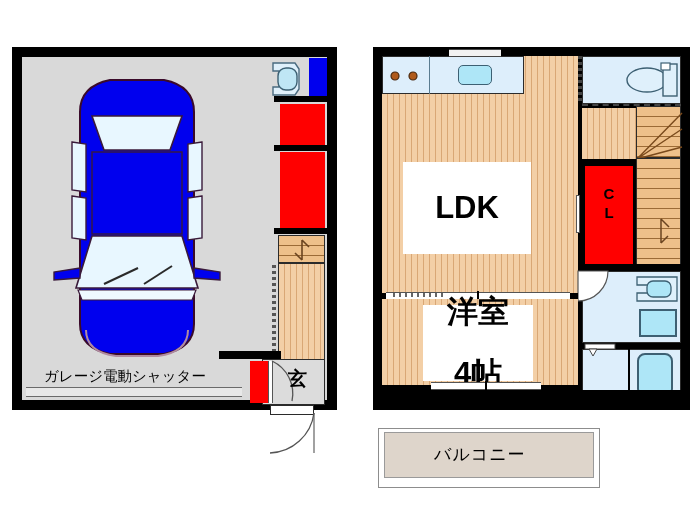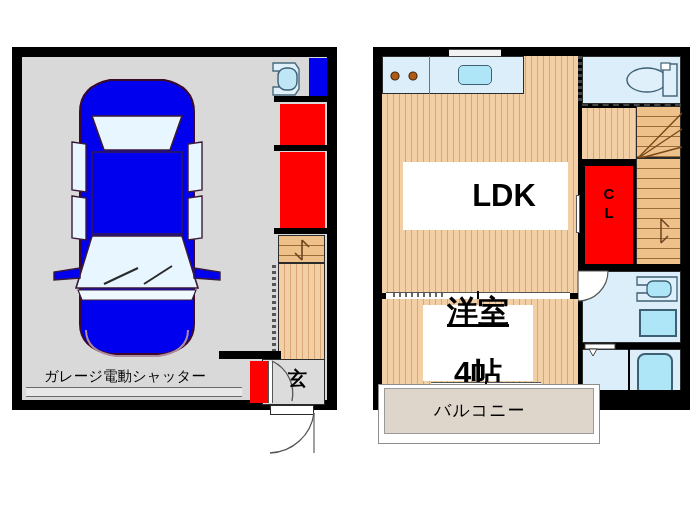--- a/index.html
+++ b/index.html
@@ -34,21 +34,21 @@
   .balcony{background:#ded5cb;}
   .entry-floor{background:#dcdcdc;}
   .white{background:#ffffff;}
 
   .thin{border:1px solid #2b2b2b;}
 
   
   .lbl{position:absolute;color:#000;line-height:1;white-space:nowrap;}
   .lbl-garage{font-size:14.5px;letter-spacing:0px;}
   .lbl-room{font-size:31px;font-weight:700;text-align:center;}
-  .lbl-room2{font-size:31px;font-weight:700;text-align:center;text-decoration:underline;}
+  .lbl-room2{font-size:31px;font-weight:700;text-align:center;}
   .lbl-cl{font-size:15px;font-weight:700;color:#000;text-align:center;line-height:1.25;}
   .lbl-gen{font-size:19px;font-weight:700;}
   .lbl-balcony{font-size:17px;letter-spacing:1px;}
 
   .roomname{position:absolute;background:#fff;display:flex;flex-direction:column;
             align-items:center;justify-content:center;}
 
   
   .slider{background:#ffffff;border-top:1px solid #555;border-bottom:1px solid #555;}
   .dashline{border-top:2px dashed #3a3a3a;}
@@ -166,21 +166,21 @@
       </svg>
     </div>
 
     <div class="abs" style="left:56px;top:9px;width:1px;height:38px;background:#5a7c90;"></div>
 
     <div class="abs tub" style="left:85px;top:18px;width:34px;height:20px;border:1.5px solid #3d6073;border-radius:5px;"></div>
 
     <div class="abs" style="left:76px;top:2px;width:52px;height:8px;
                 background:#f2f2f2;border-top:1.5px solid #444;border-bottom:1.5px solid #444;"></div>
 
-    <div class="roomname" style="left:30px;top:115px;width:128px;height:68px;padding-left:37px;">
+    <div class="roomname" style="left:30px;top:115px;width:128px;height:92px;">
       <div class="lbl-room" style="position:relative;">LDK</div>
     </div>
 
     <div class="abs" style="left:205px;top:9px;width:4px;height:48px;
                 background:repeating-linear-gradient(to bottom,#444 0 3px,transparent 3px 6px);"></div>
 
     <div class="abs water2 thin" style="left:209px;top:9px;width:99px;height:48px;"></div>
     <div class="abs" style="left:252px;top:12px;width:54px;height:42px;">
       <svg width="54" height="42" viewBox="0 0 54 42">
         <ellipse cx="22" cy="21" rx="20" ry="12" fill="#dff0fb" stroke="#3d6073" stroke-width="1.4"></ellipse>
@@ -256,19 +256,19 @@
       <div class="lbl-room2" style="position:relative;">洋室</div>
       <div class="lbl-room2" style="position:relative;margin-top:20px;">4帖</div>
     </div>
 
     <div class="abs slider" style="left:58px;top:335px;width:110px;height:8px;"></div>
     <div class="abs" style="left:112px;top:334px;width:2px;height:10px;background:#000;"></div>
 
     <div class="abs wall" style="left:0;top:343px;width:317px;height:20px;"></div>
   </div>
 
-  <div class="abs" style="left:378px;top:384px;width:222px;height:60px;">
+  <div class="abs" style="left:378px;top:428px;width:222px;height:60px;">
     <div class="abs" style="left:0;top:0;width:222px;height:60px;border:1.5px solid #8d8d8d;background:#ffffff;"></div>
     <div class="abs balcony" style="left:6px;top:4px;width:210px;height:46px;border:1px solid #9a9a9a;"></div>
     <div class="lbl lbl-balcony" style="left:56px;top:18px;">バルコニー</div>
   </div>
 
 </div>
 
 </body></html>

